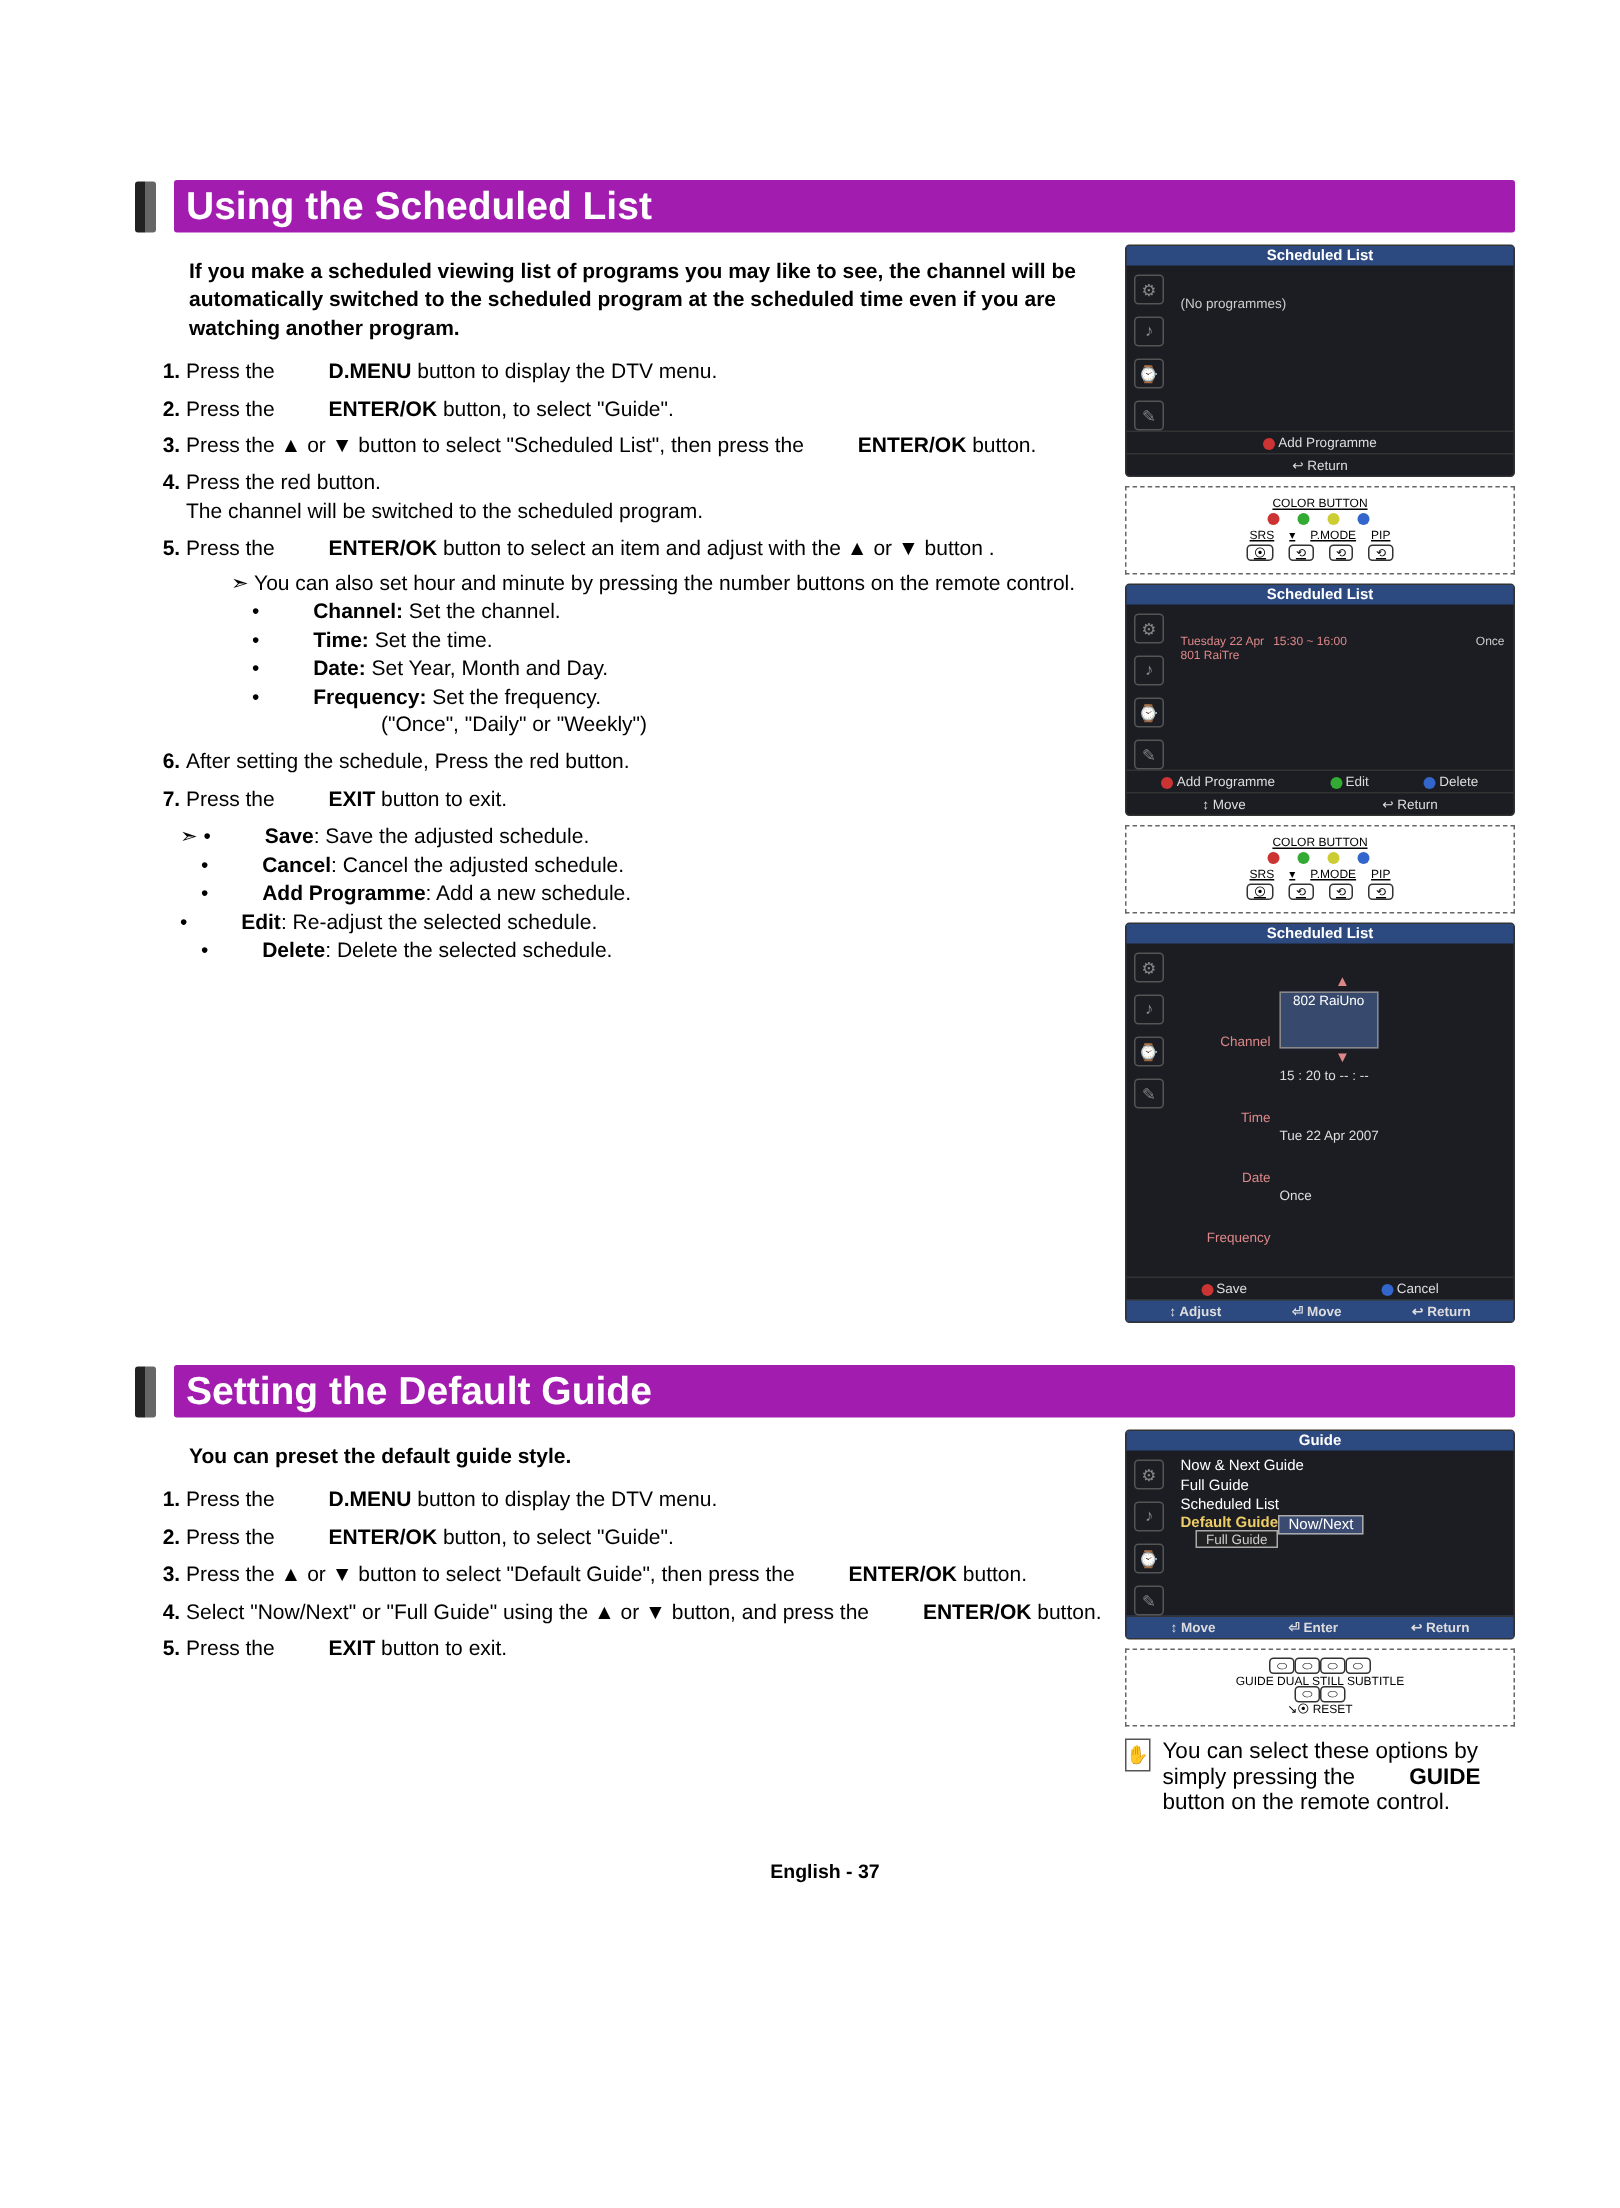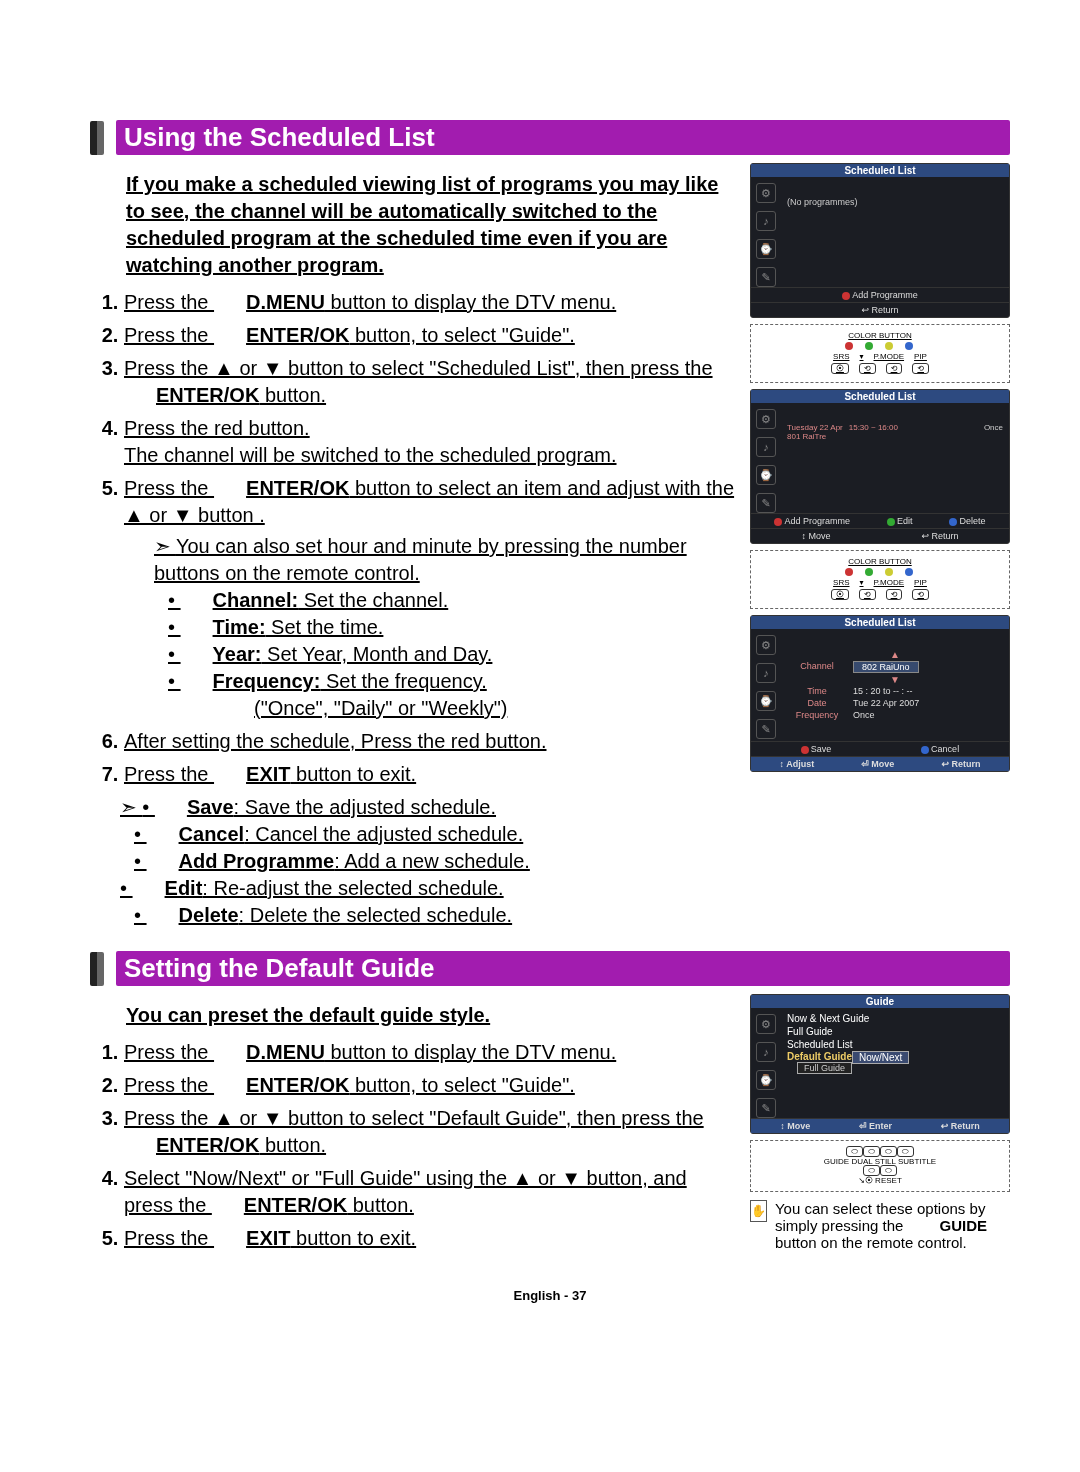--- a/index.html
+++ b/index.html
@@ -35,23 +35,22 @@
     padding: 2px 14px 2px 8px;
     flex: 1;
     border-radius: 2px;
   }
   .cols {
     display: flex;
     gap: 12px;
   }
   .left {
     flex: 1;
-    font-size: 20px;
+    font-size: 14px;
     line-height: 1.35;
-    text-decoration: underline;
   }
   .intro {
     font-weight: bold;
     margin: 8px 0 10px 36px;
   }
   ol.steps {
     margin: 0 0 0 14px;
     padding-left: 20px;
   }
   ol.steps > li {
@@ -135,21 +134,21 @@
   .remote-strip .row { display:flex; justify-content:center; gap:10px; margin:2px 0;}
   .rbtn {border:1px solid #333;border-radius:3px;padding:0 4px;font-size:8px;}
   .remote-strip2 {
     border: 1px dashed #666;
     padding: 6px 4px;
     margin: 4px 0 6px 0;
     text-align: center;
     font-size: 8px;
   }
   .osd-row { display:flex; gap:6px; font-size:9px; padding:1px 0;}
-  .osd-row .lab { width:60px; text-align:center; color:#d88;}
+  .osd-row .lab { width:60px; text-align:right; color:#d88;margin-top:28px;}
   .osd-row .val { color:#ddd;}
   .selbox { background:#374a6e; border:1px solid #888; padding:0 8px; color:#fff;}
   .guide-menu { font-size:10px; padding:4px 6px;}
   .guide-item { color:#fff; padding:1px 0;}
   .guide-sel { color:#ec6; font-weight:bold;}
   .guide-right-box { float:right; border:1px solid #aaa; background:#3a4a70; padding:0 6px; color:#fff;}
   .note-box {
     display:flex;
     gap:8px;
     margin-top:8px;
@@ -183,21 +182,21 @@
       <ol class="steps">
         <li><span class="body"><span>Press the </span><b>D.MENU</b><span> button to display the DTV menu.</span></span></li>
         <li><span class="body"><span>Press the </span><b>ENTER/OK</b><span> button, to select "Guide".</span></span></li>
         <li><span class="body"><span>Press the ▲ or ▼ button to select "Scheduled List", then press the </span><b>ENTER/OK</b><span> button.</span></span></li>
         <li><span class="body"><span>Press the red button.</span><br><span>The channel will be switched to the scheduled program.</span></span></li>
         <li><span class="body"><span>Press the </span><b>ENTER/OK</b><span> button to select an item and adjust with the ▲ or ▼ button .</span></span>
           <div class="sub">
             <div class="arrow">You can also set hour and minute by pressing the number buttons on the remote control.</div>
             <div class="bline"><b>Channel:</b><span> Set the channel.</span></div>
             <div class="bline"><b>Time:</b><span> Set the time.</span></div>
-            <div class="bline"><b>Year:</b><span> Set Year, Month and Day.</span></div>
+            <div class="bline"><b>Date:</b><span> Set Year, Month and Day.</span></div>
             <div class="bline"><b>Frequency:</b><span> Set the frequency.</span></div>
             <div class="indent-freq">("Once", "Daily" or "Weekly")</div>
           </div>
         </li>
         <li><span class="body">After setting the schedule, Press the red button.</span></li>
         <li><span class="body"><span>Press the </span><b>EXIT</b><span> button to exit.</span></span></li>
       </ol>
       <div class="save-block">
         <div class="arrow">• <b>Save</b><span>: Save the adjusted schedule.</span></div>
         <div style="margin-left:14px;">• <b>Cancel</b><span>: Cancel the adjusted schedule.</span></div>

